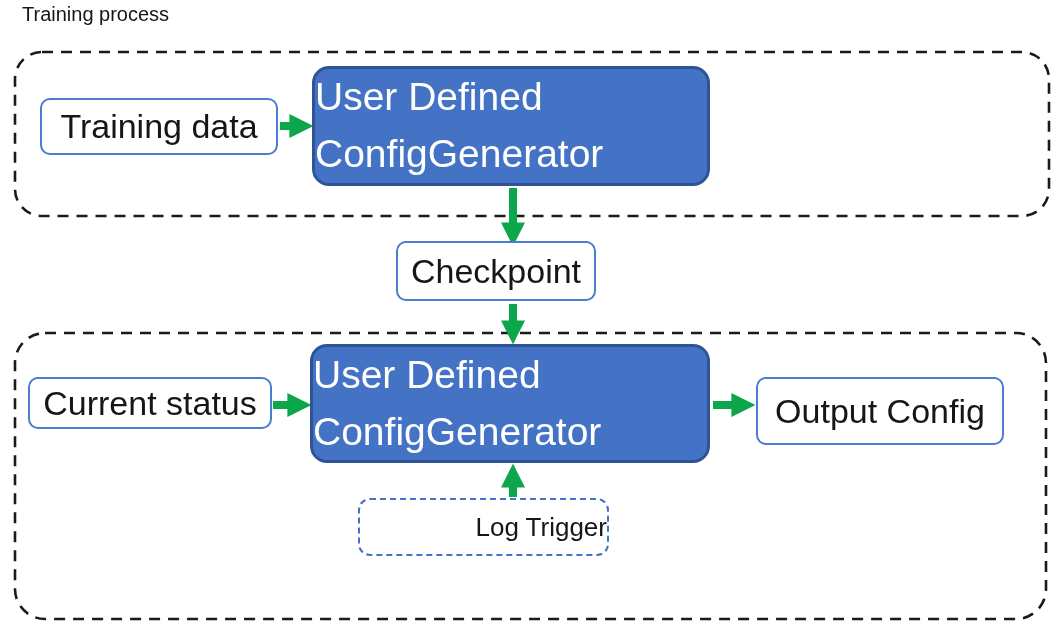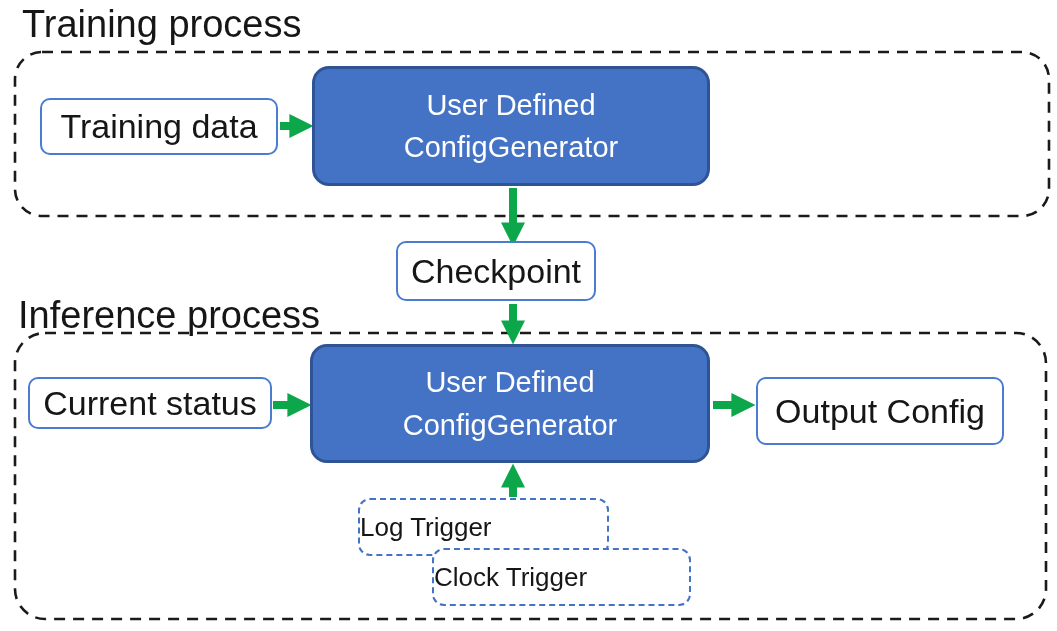--- a/index.html
+++ b/index.html
@@ -16,51 +16,51 @@
   .canvas{
     position:relative;
     width:1057px;height:631px;
     background:#fff;
     font-family:"Liberation Sans", sans-serif;
     overflow:hidden;
   }
   .overlay{position:absolute;left:0;top:0;width:1057px;height:631px;z-index:1;}
   .section-label{
     position:absolute;
-    font-size:38px;
+    font-size:20px;
     color:var(--text_dark);
     z-index:2;
     white-space:nowrap;
   }
   .io-box{
     position:absolute;
     display:flex;align-items:center;justify-content:center;
     background:#fff;
     border:2px solid var(--io_box_border);
     border-radius:10px;
     font-size:34px;color:var(--text_dark);
     z-index:2;
     box-sizing:border-box;
     white-space:nowrap;
   }
   .gen-node{
     position:absolute;
-    display:flex;flex-direction:column;align-items:center;justify-content:center;
+    display:flex;flex-direction:column;align-items:flex-start;justify-content:center;
     background:var(--node_fill);
     border:3px solid var(--node_border);
     border-radius:17px;
     color:var(--text_light);
-    font-size:29px;line-height:1.45;
+    font-size:39px;line-height:1.45;
     z-index:2;
     box-sizing:border-box;
     text-align:center;
   }
   .trigger-box{
     position:absolute;
-    display:flex;align-items:center;justify-content:flex-start;
+    display:flex;align-items:center;justify-content:flex-end;
     background:#fff;
     border:2px dashed var(--trigger_border);
     border-radius:12px;
     font-size:26px;color:var(--text_dark);
     box-sizing:border-box;
     white-space:nowrap;
   }
 </style>
 </head>
 <body>
@@ -93,36 +93,32 @@
 
   <div class="gen-node" style="left:312px;top:66px;width:398px;height:120px">
     <span>User Defined</span>
     <span>ConfigGenerator</span>
   </div>
 
   <div class="io-box" style="left:396px;top:241px;width:200px;height:60px">
     <span>Checkpoint</span>
   </div>
 
-  <div class="section-label" style="left:18px;top:294px">Inference process</div>
 
   <div class="io-box" style="left:28px;top:377px;width:244px;height:52px">
     <span>Current status</span>
   </div>
 
   <div class="gen-node" style="left:310px;top:344px;width:400px;height:119px">
     <span>User Defined</span>
     <span>ConfigGenerator</span>
   </div>
 
   <div class="io-box" style="left:756px;top:377px;width:248px;height:68px">
     <span>Output Config</span>
   </div>
 
   <div class="trigger-box" style="left:358px;top:498px;width:251px;height:58px;z-index:3">
     <span>Log Trigger</span>
   </div>
 
-  <div class="trigger-box" style="left:432px;top:548px;width:259px;height:58px;z-index:4">
-    <span>Clock Trigger</span>
-  </div>
 
 </div>
 
 </body></html>

